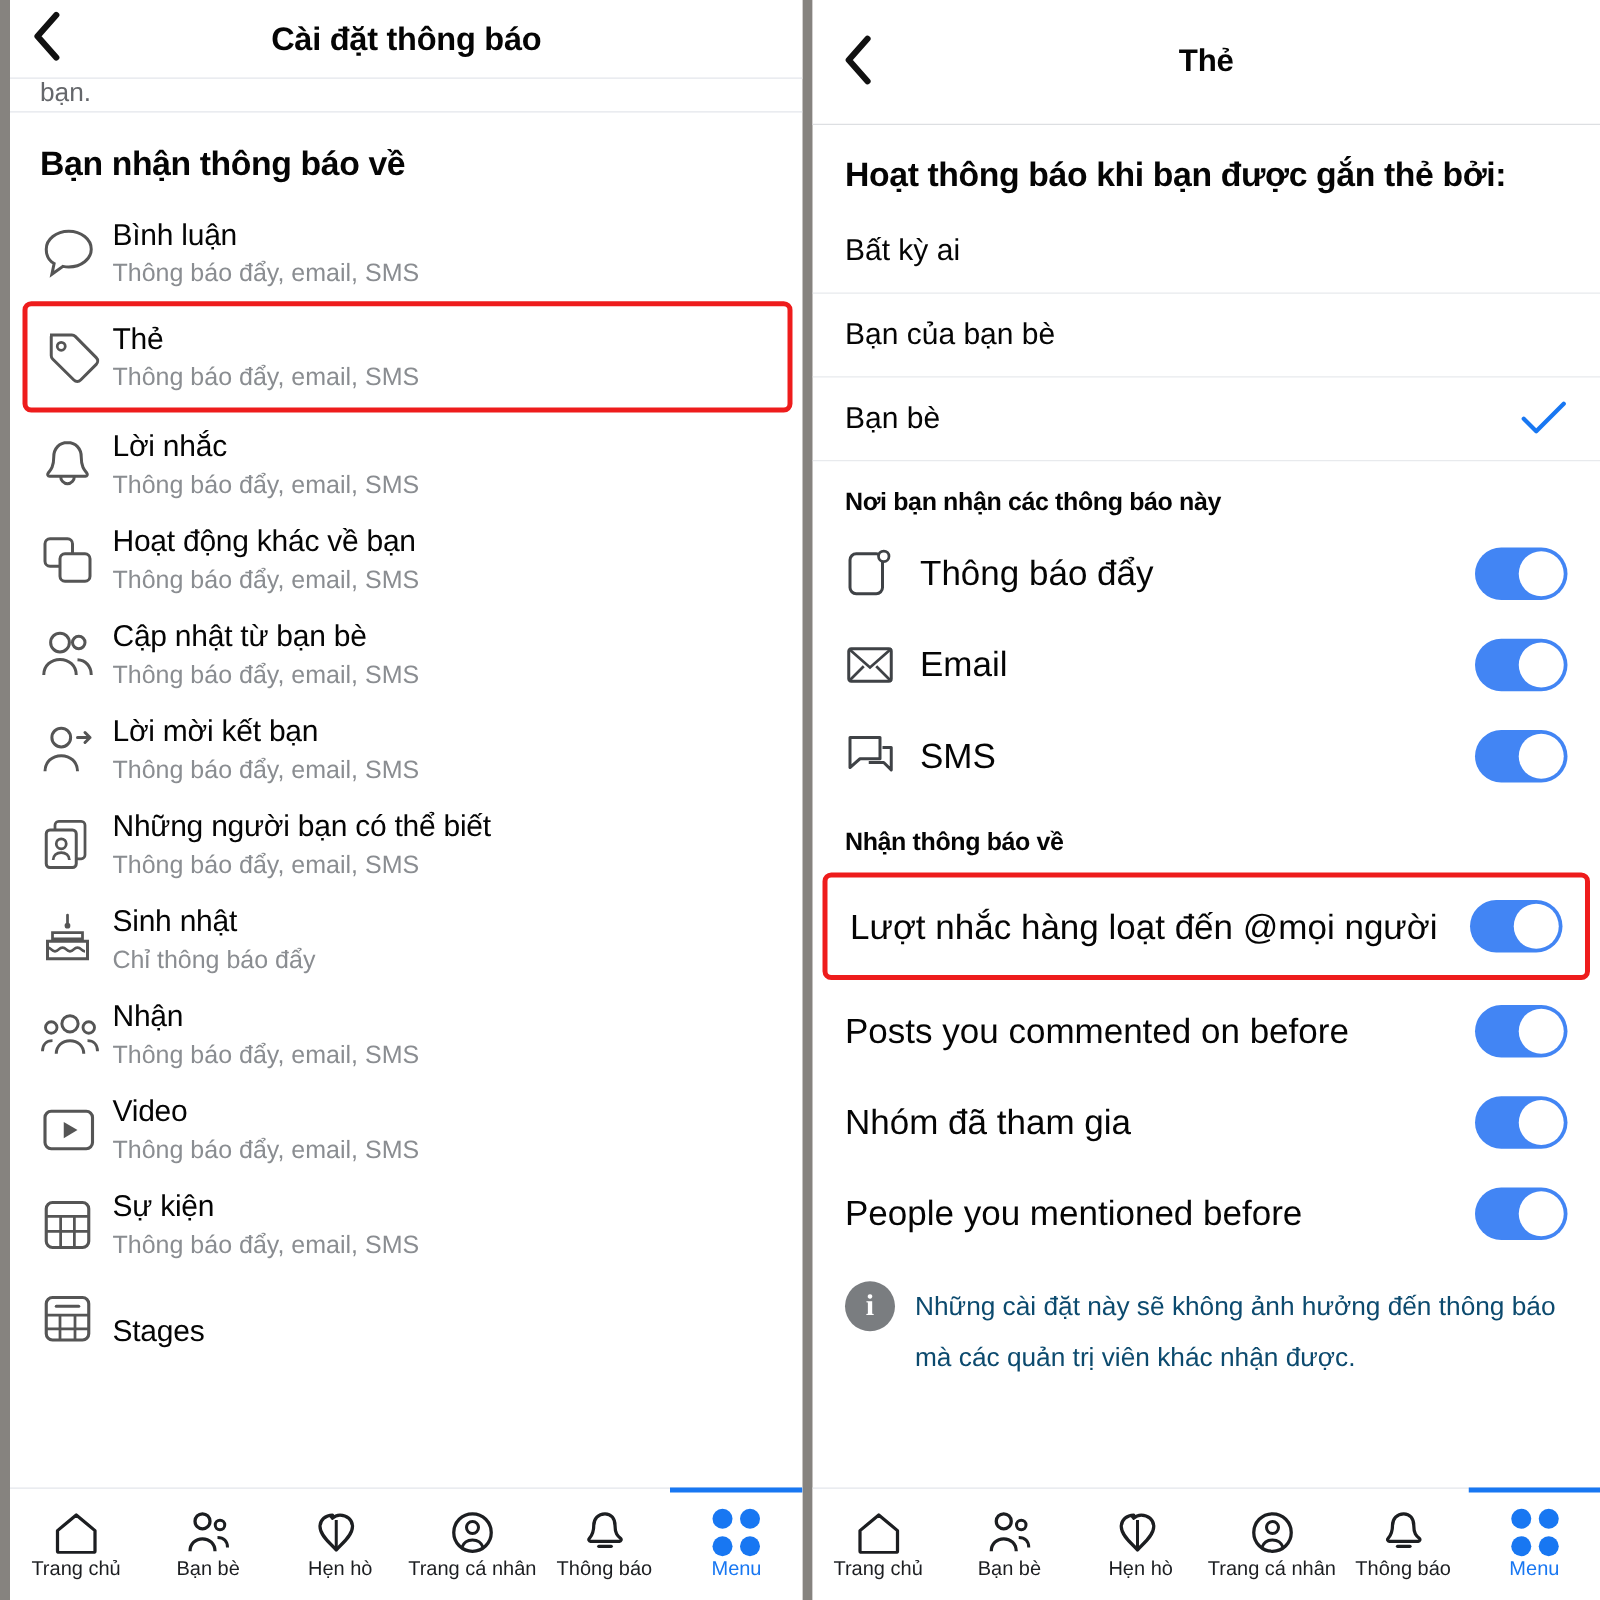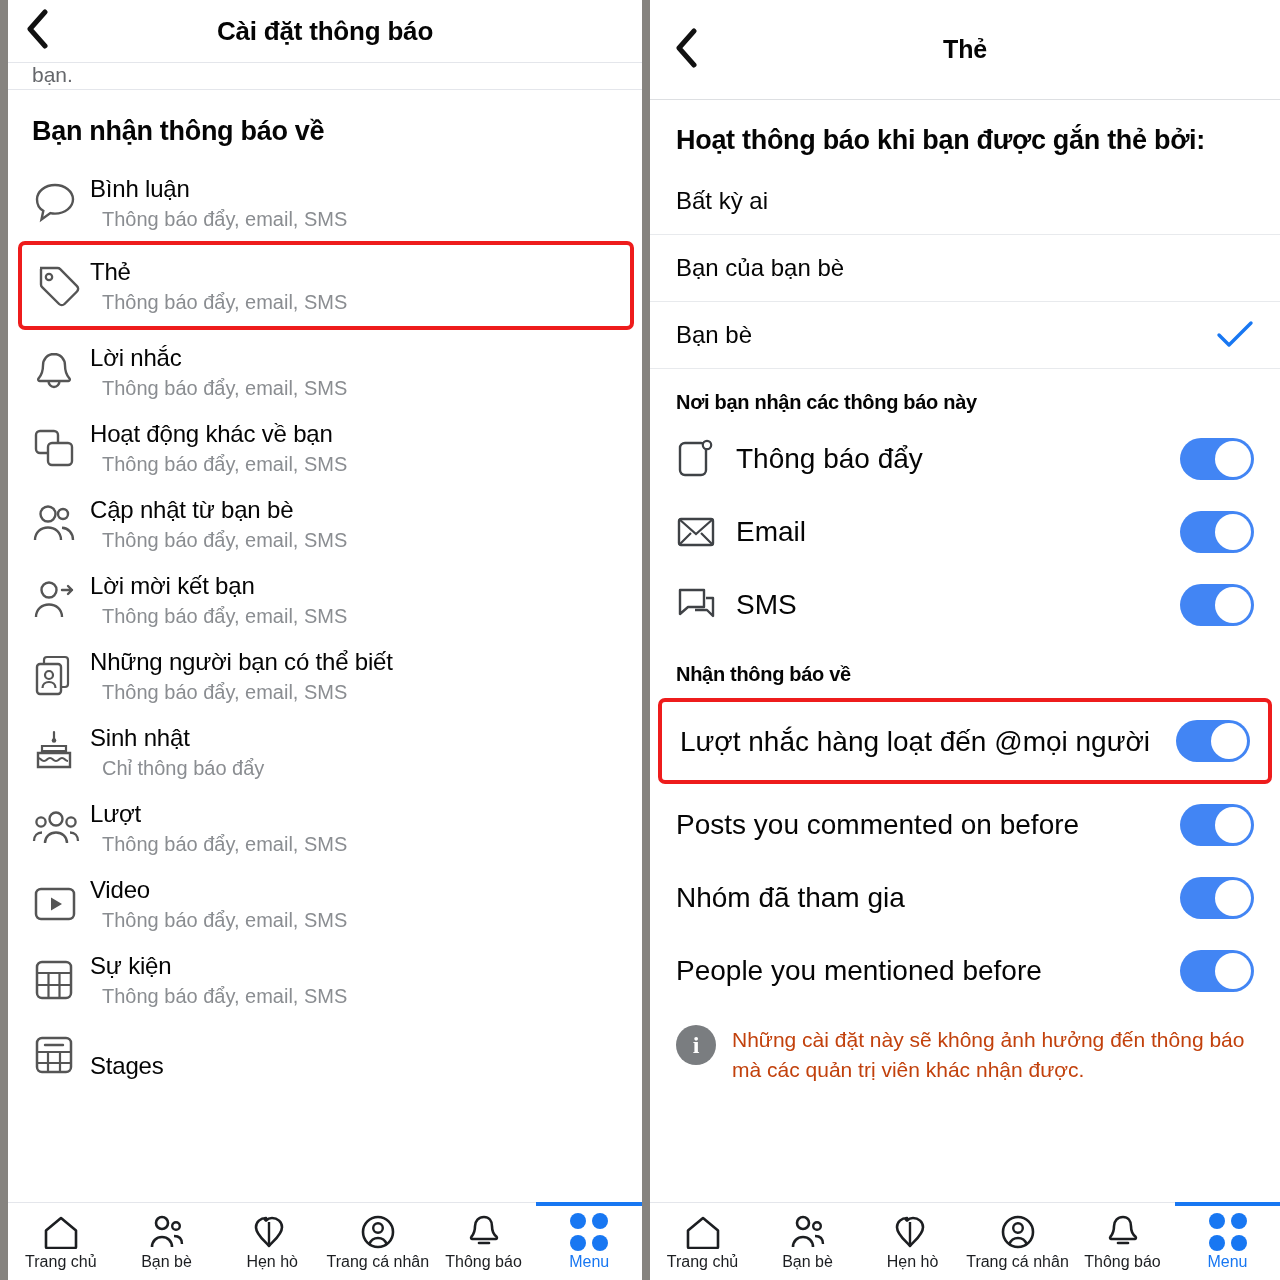--- a/index.html
+++ b/index.html
@@ -59,34 +59,34 @@
     min-height:76px;
     position:relative;
   }
   .row .ico {
     width:58px; min-width:58px; height:56px;
     display:flex; align-items:center; justify-content:flex-start;
     color:#4a4a4a; margin-top:2px;
   }
   .row .txt { padding-top:2px; }
   .row .t1 { font-size:24px; color:#050505; font-weight:400; letter-spacing:-0.2px; line-height:30px;}
-  .row .t2 { font-size:20px; color:#8a8d91; margin-top:3px; line-height:24px;margin-left:12px;}
+  .row .t2 { font-size:20px; color:#8a8d91; margin-top:3px; line-height:24px;}
 
   .row.boxed {
     border:4px solid #ee1c1c;
     border-radius:7px;
     margin:2px 8px 2px 10px;
     padding:10px 14px 12px 14px;
   }
   .row.boxed .ico { width:54px; min-width:54px; }
 
   
   .nav {
     position:absolute; left:0; right:0; bottom:0;
-    height:78px; background:#fff;
+    height:90px; background:#fff;
     border-top:1px solid #e4e6eb;
     display:flex; align-items:center;
   }
   .nav .item {
     flex:1; display:flex; flex-direction:column; align-items:center;
     justify-content:center; gap:4px; position:relative; height:100%;
   }
   .nav .item .lbl { font-size:16px; color:#1c1e21; line-height:16px; }
   .nav .item.active .lbl { color:#1877f2; }
   .nav .item.active::before {
@@ -142,21 +142,21 @@
   .info {
     display:flex; align-items:flex-start; gap:16px;
     padding:18px 26px 0 26px;
   }
   .info .bubble {
     width:40px; height:40px; min-width:40px; border-radius:50%;
     background:#7a7d80; color:#fff; font-weight:700; font-size:24px;
     display:flex; align-items:center; justify-content:center;
     font-family:"Liberation Serif", serif;
   }
-  .info .itext { font-size:21px; color:#c2410c; line-height:30px; }
+  .info .itext { font-size:21px; color:#0c4a6e; line-height:41px; }
 
   svg { display:block; }
 </style>
 </head>
 <body>
 
 <div class="screens">
 
   <div class="phone left">
 
@@ -289,21 +289,21 @@
       <div class="ico">
         <svg width="48" height="42" viewBox="0 0 48 42">
             <circle cx="24" cy="12" r="6.5" fill="none" stroke="#555" stroke-width="2.4"></circle>
             <circle cx="9" cy="15" r="4.6" fill="none" stroke="#555" stroke-width="2.3"></circle>
             <circle cx="39" cy="15" r="4.6" fill="none" stroke="#555" stroke-width="2.3"></circle>
             <path d="M13 36c0-6.3 4.9-10.5 11-10.5S35 29.7 35 36" fill="none" stroke="#555" stroke-width="2.4"></path>
             <path d="M2 34c0-5.3 3.2-8.5 8-8.5M46 34c0-5.3-3.2-8.5-8-8.5" fill="none" stroke="#555" stroke-width="2.3"></path>
           </svg>
       </div>
       <div class="txt">
-        <div class="t1">Lượt</div>
+        <div class="t1">Nhận</div>
         <div class="t2">Thông báo đẩy, email, SMS</div>
       </div>
     </div>
 
     <div class="row">
       <div class="ico">
         <svg width="46" height="40" viewBox="0 0 46 40">
             <rect x="4" y="5" width="38" height="30" rx="5" fill="none" stroke="#555" stroke-width="2.5"></rect>
             <path d="M19 13.5 30 20l-11 6.5z" fill="#555"></path>
           </svg>

